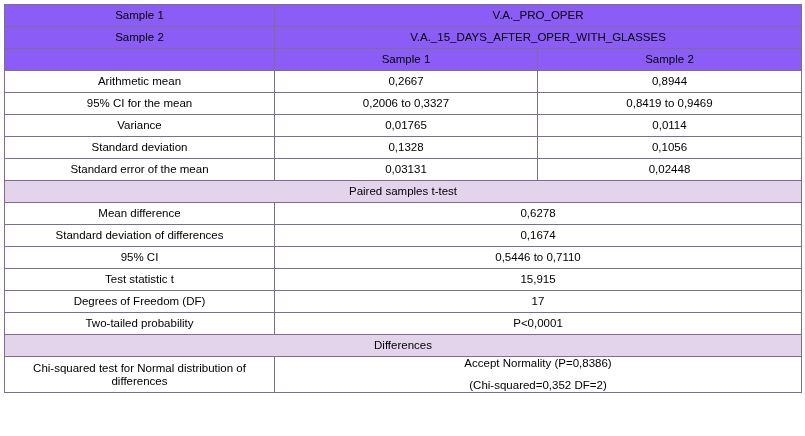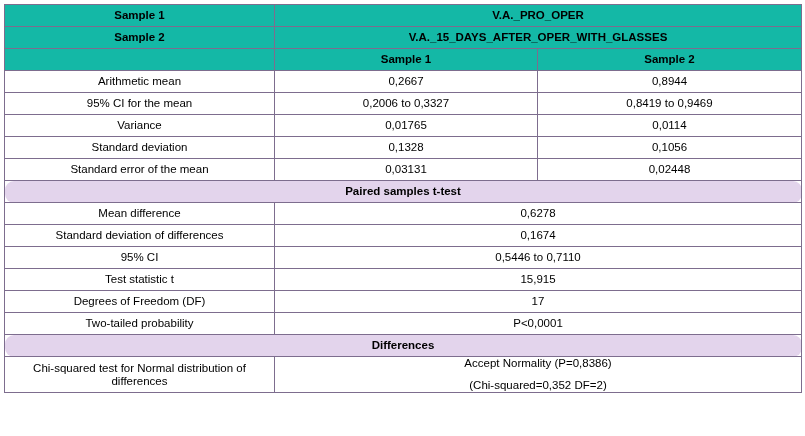--- a/index.html
+++ b/index.html
@@ -28,34 +28,33 @@
   }
   table.stats td {
     border: 1px solid #7d6d8e;
     padding: 0 4px;
     height: 21px;
     vertical-align: middle;
     text-align: center;
     line-height: 1.15;
   }
   td.hdr {
-    background: #14b8a6;
-    font-weight: bold;
+    background: #8b5cf6;
+    font-weight: normal;
   }
   td.label {
     background: #ffffff;
     font-weight: normal;
   }
   td.val {
     background: #ffffff;
   }
   td.section {
     background: #e3d4ec;
-    font-weight: bold;
-    border-radius: 9px;
+    font-weight: normal;
   }
   td.tall {
     height: 42px;
   }
   .two-line span {
     display: block;
   }
   .two-line span + span {
     margin-top: 9px;
   }

